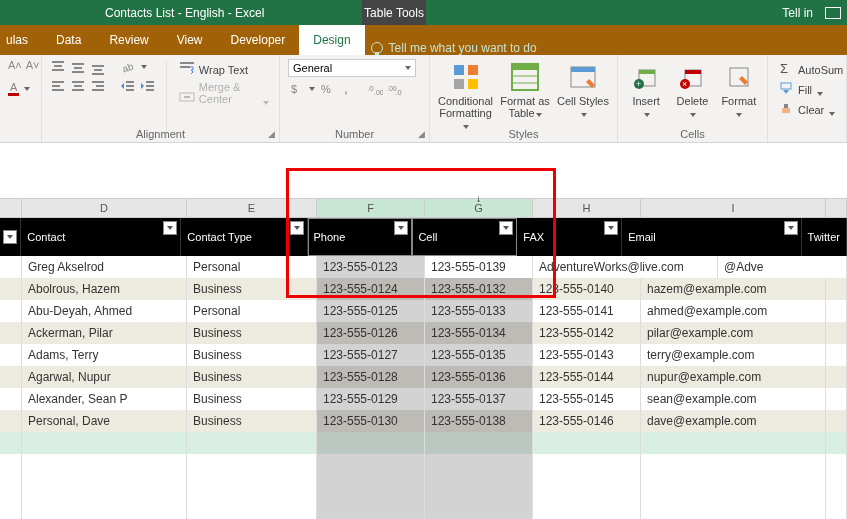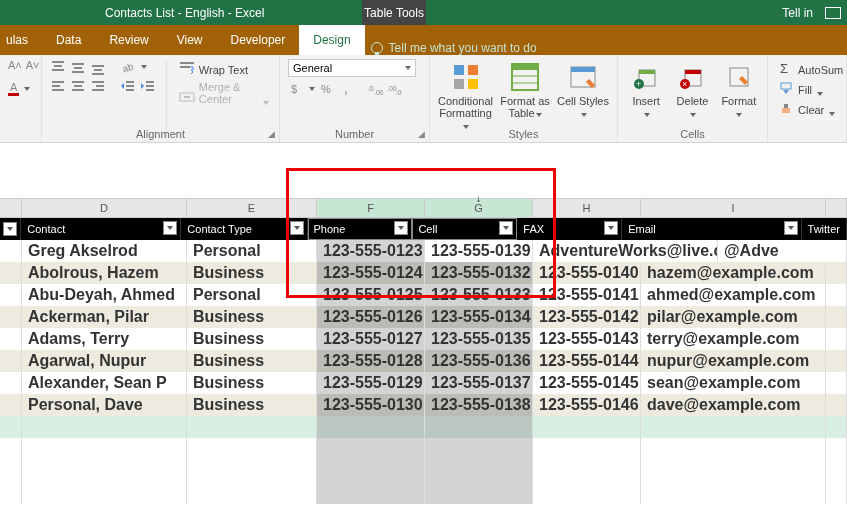--- a/index.html
+++ b/index.html
@@ -50,28 +50,28 @@
 .c-row { width: 22px; } 
 .c-D { width: 165px; }
 .c-E { width: 130px; }
 .c-F { width: 108px; }
 .c-G { width: 108px; }
 .c-H { width: 108px; }
 .c-I { width: 185px; }
 .c-rest { flex: 1; }
 
 
-.theader { display: flex; height: 22px; background: #000; color: #fff; }
+.theader { display: flex; height: 38px; background: #000; color: #fff; }
 .th { display: flex; align-items: center; padding: 0 6px; font-size: 11px; border-right: 1px solid #333; position: relative; }
 .th .filter { position: absolute; right: 3px; top: 3px; width: 14px; height: 14px; background: #fff; border:1px solid #888; display:flex; align-items:center; justify-content:center; }
 .th .filter .tri { width:0;height:0;border-left:3px solid transparent;border-right:3px solid transparent;border-top:4px solid #555; }
 .th.sel { outline: 1px solid #888; outline-offset: -1px; }
 
 
-.datarow { display: flex; height: 22px; font-size: 16px; color: #333; font-weight: bold; }
+.datarow { display: flex; height: 22px; font-size: 12px; color: #333; }
 .datarow.band0 { background: #fff; }
 .datarow.band1 { background: #edebe0; }
 .datarow.empty0 { background: #d9efe3; }
 .datarow.empty1 { background: #fff; }
 .td { border-right: 1px solid #ddd; padding: 0 6px; display: flex; align-items: center; overflow: hidden; white-space: nowrap; }
 .td.sel0 { background: rgba(128,128,128,0.35); }
 .td.sel1 { background: rgba(128,128,128,0.45); }
 
 
 .redbox { position: absolute; border: 3px solid #e00; pointer-events: none; z-index: 50; }

